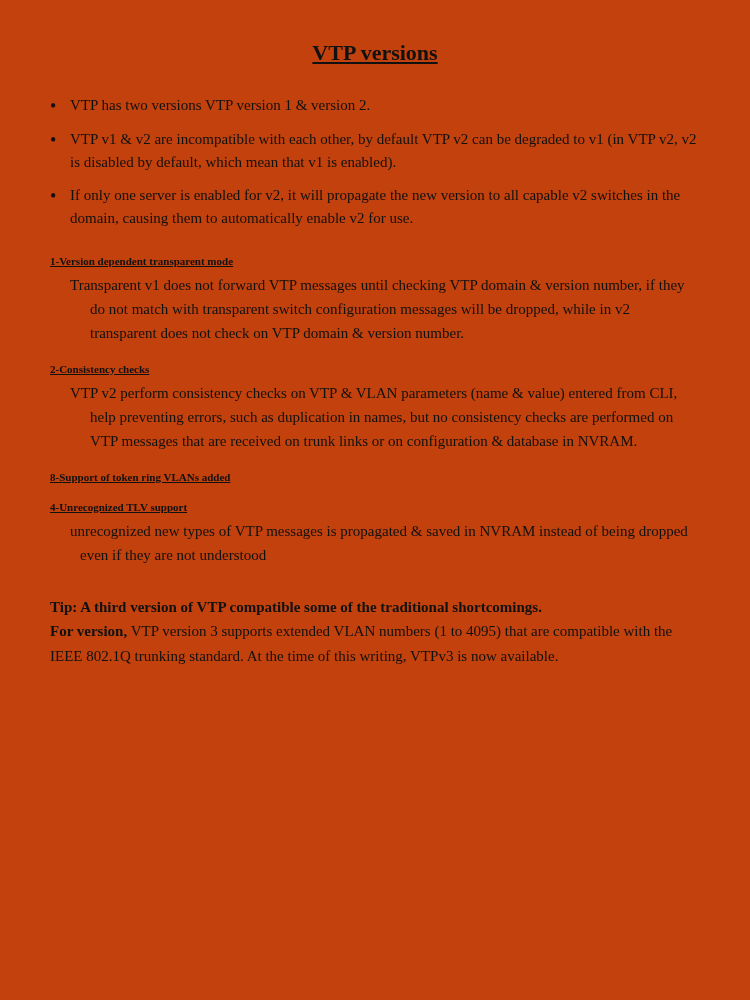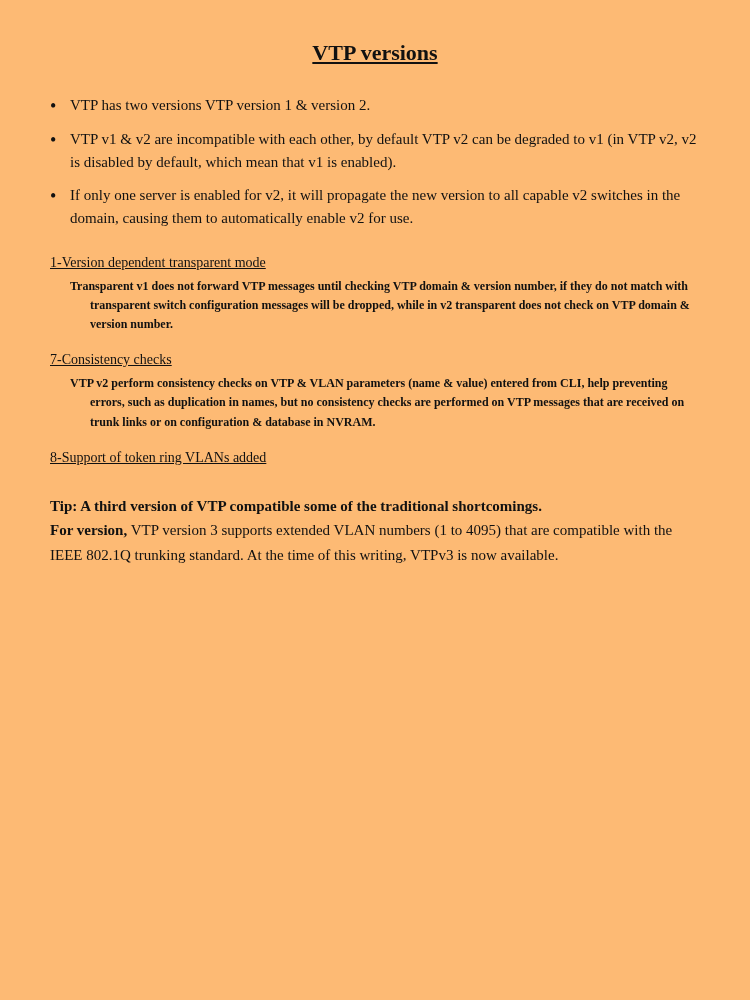--- a/index.html
+++ b/index.html
@@ -13,21 +13,21 @@
       display: flex;
       justify-content: center;
       align-items: flex-start;
       min-height: 1000px;
       font-family: Georgia, 'Times New Roman', serif;
     }
 
     .page {
       width: 750px;
       min-height: 1000px;
-      background: #fdba74;
+      background: #c2410c;
       padding: 40px 50px 50px 50px;
     }
 
     .page-title {
       text-align: center;
       font-size: 22px;
       font-weight: bold;
       text-decoration: underline;
       margin-bottom: 28px;
       color: #111;
@@ -54,37 +54,36 @@
       margin-top: 2px;
       font-size: 18px;
       line-height: 1.2;
     }
 
     .bullet-list li .bullet-text {
       flex: 1;
     }
 
     .section-heading {
-      font-size: 14px;
-      font-weight: normal;
+      font-size: 11px;
+      font-weight: bold;
       text-decoration: underline;
       margin-bottom: 6px;
       color: #111;
       margin-top: 18px;
     }
 
     .section-body {
-      font-size: 12px;
+      font-size: 15px;
       line-height: 1.6;
       color: #111;
       margin-bottom: 16px;
       padding-left: 40px;
       text-indent: -20px;
       padding-right: 0;
-      font-weight: bold;
     }
 
     .section-body-plain {
       font-size: 15px;
       line-height: 1.6;
       color: #111;
       margin-bottom: 16px;
       padding-left: 30px;
       text-indent: -10px;
     }
@@ -121,29 +120,31 @@
       <span class="bullet-text">If only one server is enabled for v2, it will propagate the new version to all capable v2 switches in the domain, causing them to automatically enable v2 for use.</span>
     </li>
   </ul>
 
   <div>
     <div class="section-heading">1-Version dependent transparent mode</div>
     <p class="section-body">Transparent v1 does not forward VTP messages until checking VTP domain &amp; version number, if they do not match with transparent switch configuration messages will be dropped, while in v2 transparent does not check on VTP domain &amp; version number.</p>
   </div>
 
   <div>
-    <div class="section-heading">7-Consistency checks</div>
+    <div class="section-heading">2-Consistency checks</div>
     <p class="section-body">VTP v2 perform consistency checks on VTP &amp; VLAN parameters (name &amp; value) entered from CLI, help preventing errors, such as duplication in names, but no consistency checks are performed on VTP messages that are received on trunk links or on configuration &amp; database in NVRAM.</p>
   </div>
 
   <div>
     <div class="section-heading">8-Support of token ring VLANs added</div>
   </div>
 
   <div>
+    <div class="section-heading">4-Unrecognized TLV support</div>
+    <p class="section-body-plain">unrecognized new types of VTP messages is propagated &amp; saved in NVRAM instead of being dropped even if they are not understood</p>
   </div>
 
   <div class="tip-block">
     <span class="tip-bold">Tip: A third version of VTP compatible some of the traditional shortcomings.</span>
     <br>
     <span class="tip-bold">For version,</span><span> VTP version 3 supports extended VLAN numbers (1 to 4095) that are compatible with the IEEE 802.1Q trunking standard. At the time of this writing, VTPv3 is now available.</span>
   </div>
 
 </div>
 

